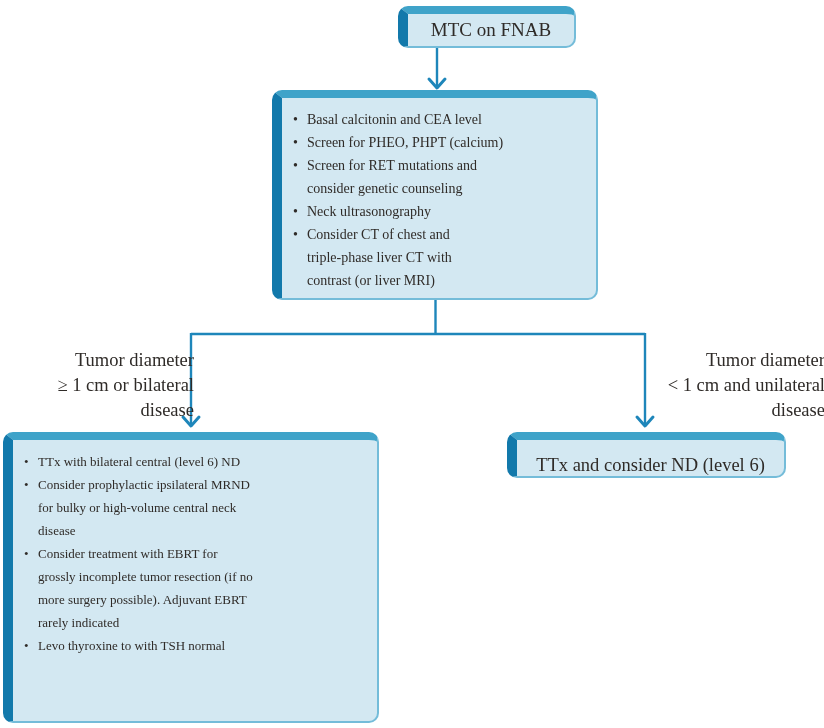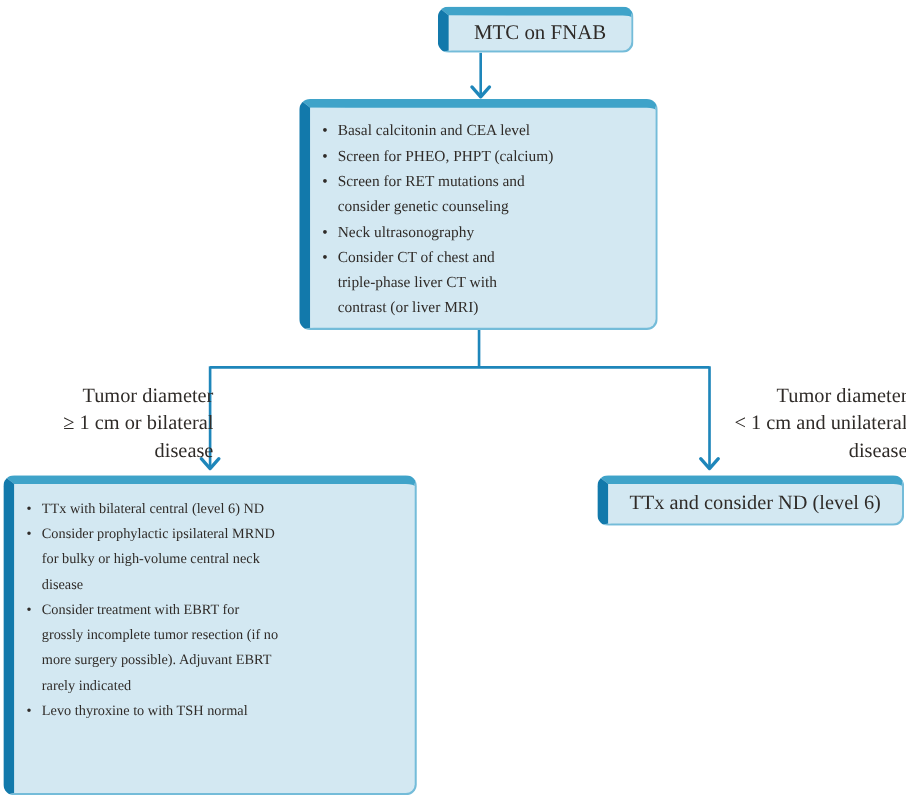--- a/index.html
+++ b/index.html
@@ -44,23 +44,22 @@
   .box-workup {
     left: 272px; top: 90px; width: 326px; height: 210px;
     font-size: 14px; line-height: 23px;
   }
   .box-extensive {
     left: 3px; top: 432px; width: 376px; height: 291px;
     font-size: 13px; line-height: 23px;
   }
   .box-limited {
     left: 507px; top: 432px; width: 279px; height: 46px;
-    display: flex; align-items: center; justify-content: center;
+    display: flex; align-items: flex-end; justify-content: center;
     font-size: 18.5px;
-    margin-left: 36px;
   }
   ul.bullets {
     margin: 0;
     padding: 10px 3px 0 9px;
     list-style: none;
   }
   ul.bullets li {
     position: relative;
     padding-left: 16px;
     white-space: pre-line;

